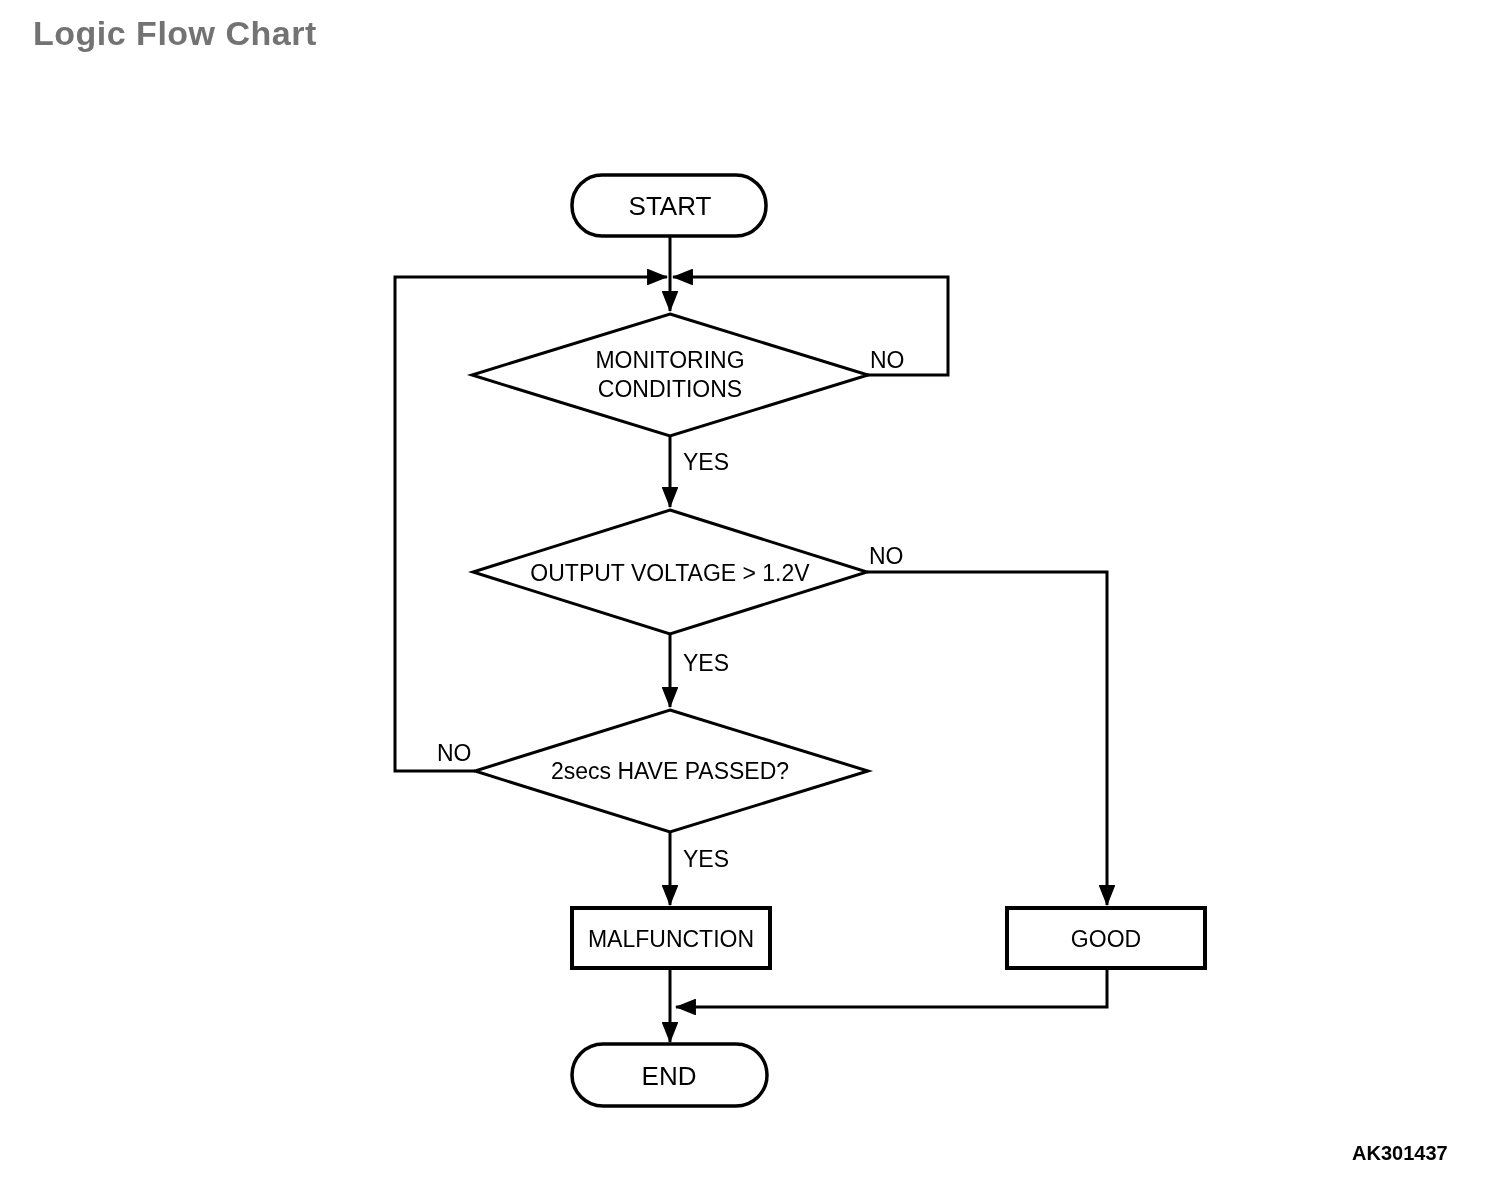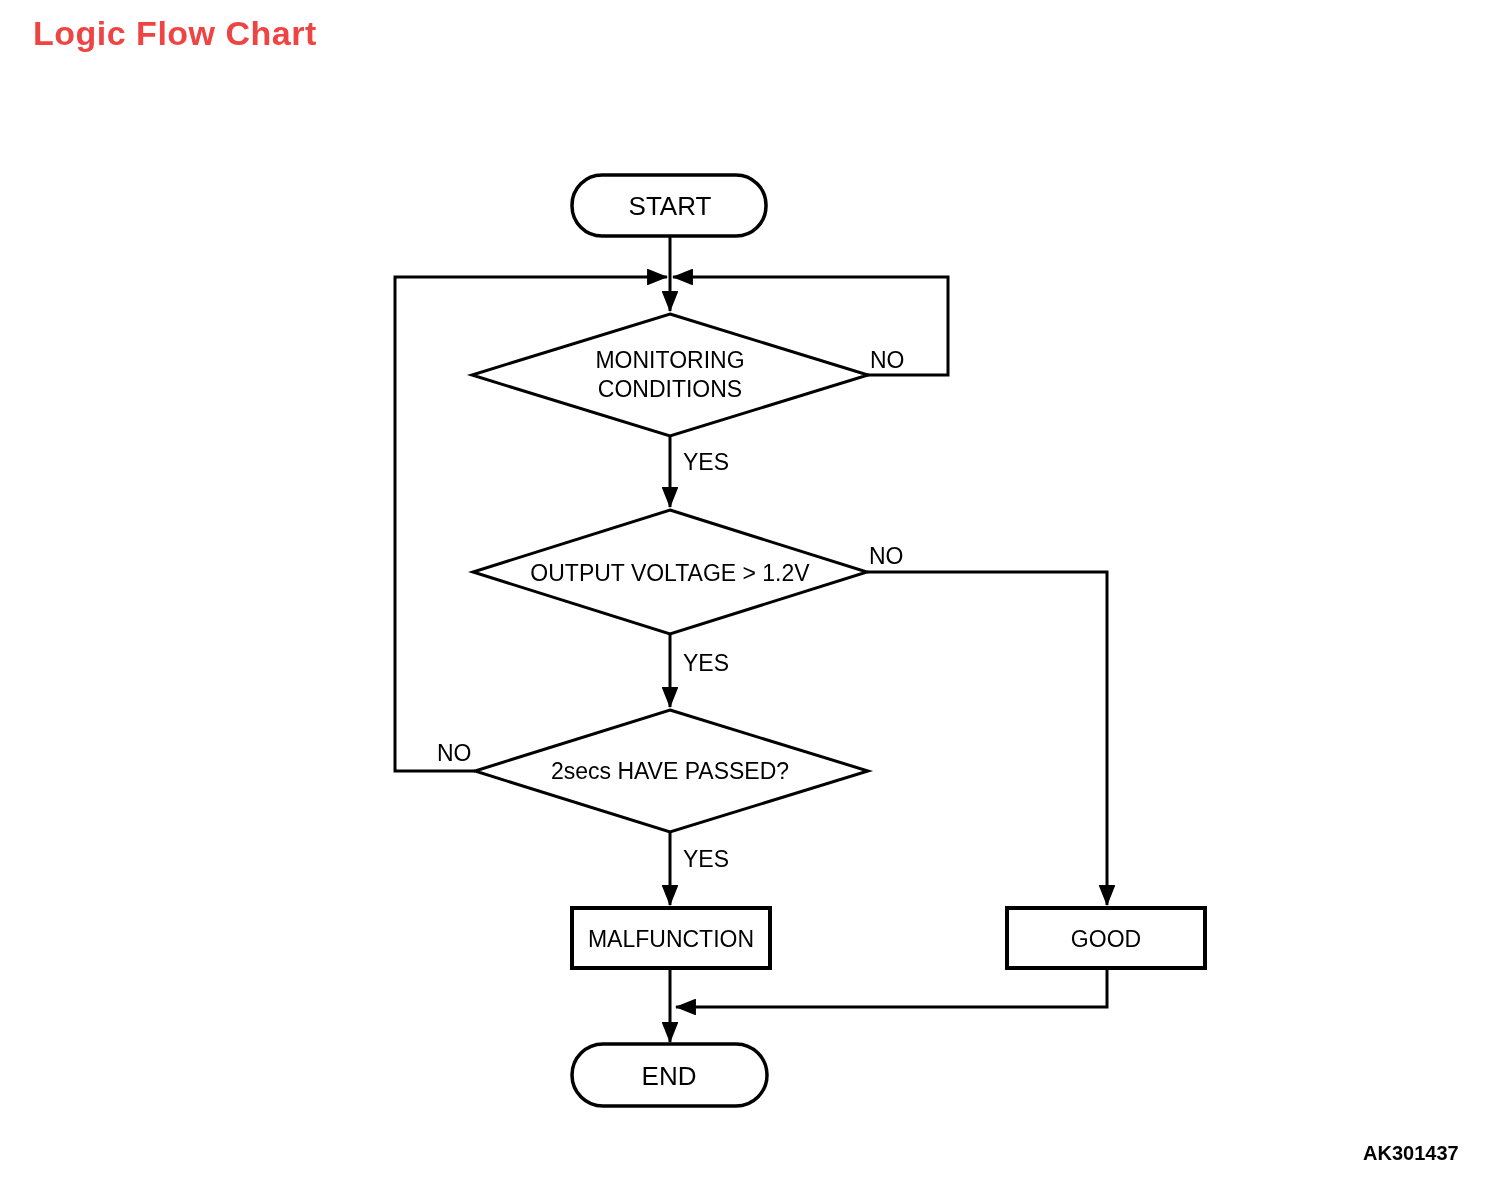--- a/index.html
+++ b/index.html
@@ -16,30 +16,29 @@
     color: #000000;
     overflow: hidden;
   }
   .page-title {
     position: absolute;
     left: 33px;
     top: 14px;
     font-size: 34px;
     font-weight: bold;
     letter-spacing: 0.5px;
-    color: #ef4444;
+    color: #737373;
   }
   .figure-code {
     position: absolute;
     left: 1352px;
     top: 1142px;
     font-size: 20px;
     font-weight: bold;
     color: #000000;
-    margin-left: 11px;
   }
   svg.flowchart {
     position: absolute;
     left: 0;
     top: 0;
   }
   .edge {
     fill: none;
     stroke: #000000;
     stroke-width: 3;

